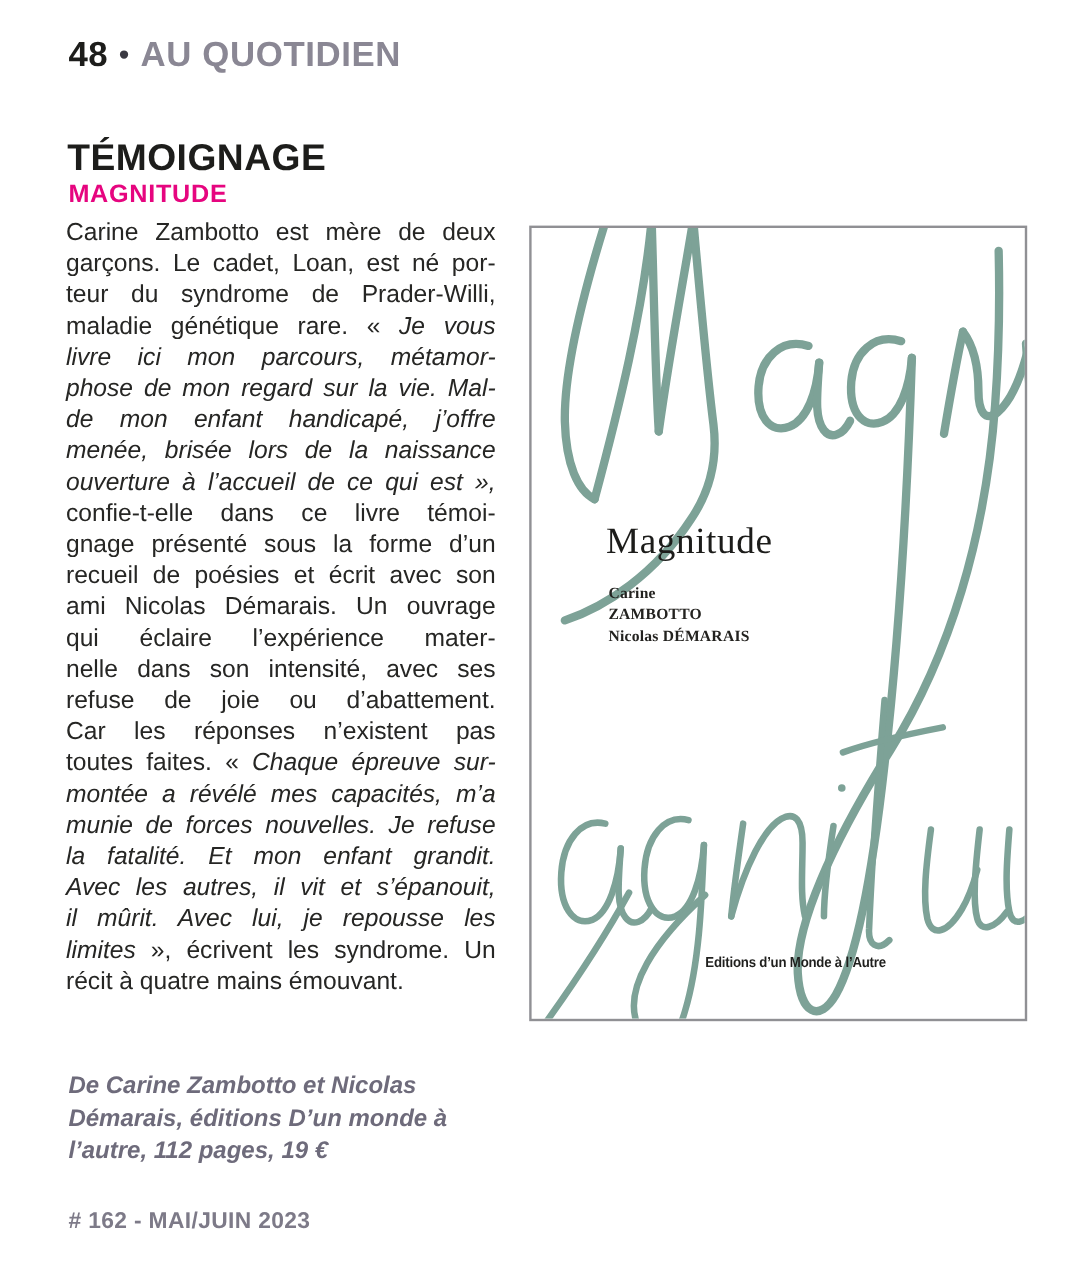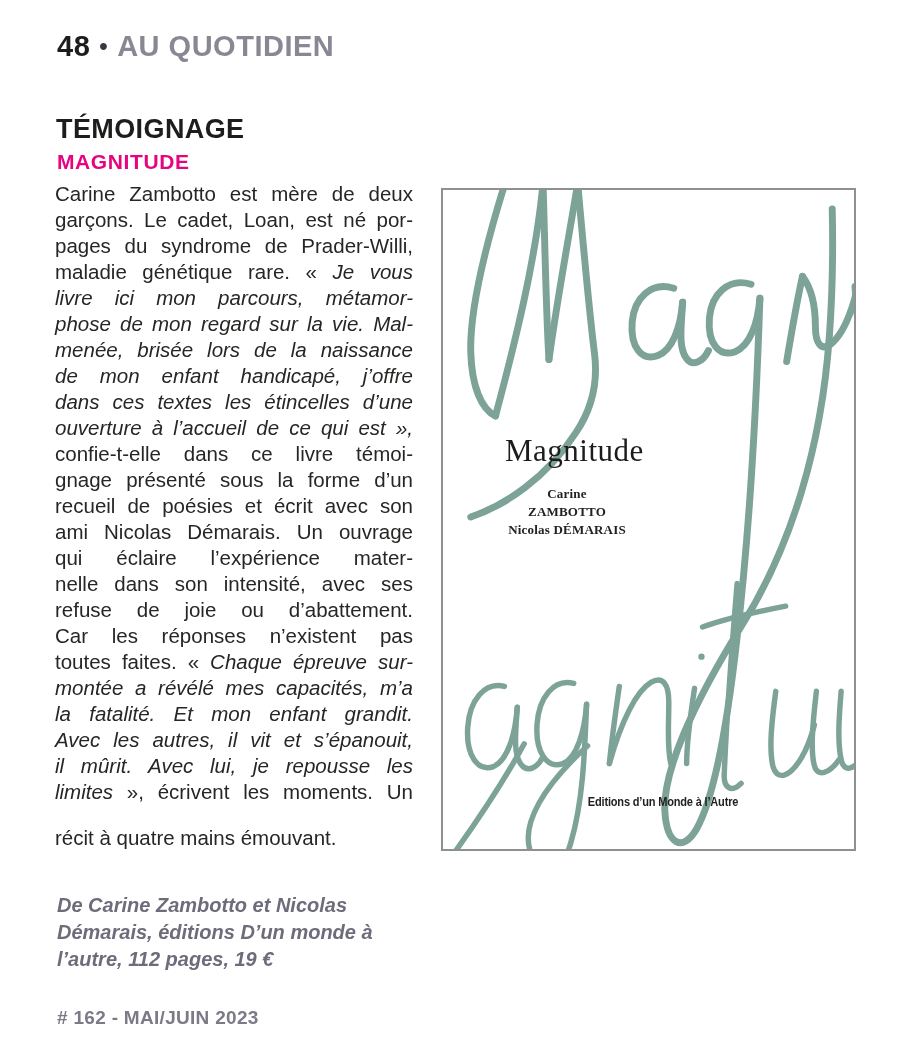--- a/index.html
+++ b/index.html
@@ -20,47 +20,47 @@
   }
   .page{position:absolute;inset:0;background:#fff;}
 
   
   .header{position:absolute;left:57px;top:30px;font-size:29px;font-weight:900;letter-spacing:.5px;white-space:nowrap;}
   .header .pagenum{color:var(--ink);}
   .header .bullet{color:#3a3942;padding:0 9px;font-size:24px;vertical-align:2px;}
   .header .section{color:var(--grey-head);}
 
   
-  .kicker{position:absolute;left:56px;top:114px;font-size:27px;font-weight:900;color:var(--ink);letter-spacing:.4px;}
+  .kicker{position:absolute;left:56px;top:114px;font-size:31px;font-weight:900;color:var(--ink);letter-spacing:.4px;}
   .article-title{position:absolute;left:57px;top:150px;font-size:21px;font-weight:900;color:var(--accent);letter-spacing:.6px;}
 
   
   .body-col{position:absolute;left:55px;top:181px;width:358px;font-size:20.5px;color:var(--body-ink);}
   .body-col .line{line-height:26px;text-align:justify;text-align-last:justify;white-space:normal;}
-  .body-col .line.no-just{text-align-last:auto;margin-top:20px;}
+  .body-col .line.no-just{text-align-last:auto;}
   .body-col .seg-i{font-style:italic;}
 
   
   .credit{position:absolute;left:57px;top:892px;font-size:20px;font-style:italic;font-weight:600;color:var(--muted);line-height:27px;}
 
   
   .footer{position:absolute;left:57px;top:1007px;font-size:19px;font-weight:700;color:var(--footer-grey);letter-spacing:.3px;}
 
   
   .cover{
     position:absolute;left:441px;top:188px;width:415px;height:663px;
     background:#fff;border:2px solid var(--cover-border);overflow:hidden;
   }
   .cover svg.script{position:absolute;left:0;top:0;width:100%;height:100%;color:var(--script-green);}
   .cover-title{
     position:absolute;left:62px;top:243px;
     font-family:"Liberation Serif",serif;font-size:31px;color:#1c1c1a;letter-spacing:.5px;
   }
   .cover-authors{
-    position:absolute;left:64px;top:295px;width:120px;text-align:center;
+    position:absolute;left:64px;top:295px;width:120px;text-align:left;
     font-family:"Liberation Serif",serif;font-size:13px;font-weight:700;color:#23221f;line-height:18px;letter-spacing:.2px;
   }
   .cover-publisher{
     position:absolute;left:120px;top:605px;width:200px;text-align:center;
     font-size:12px;font-weight:700;color:#1f1f1d;letter-spacing:-.2px;
     transform:scaleX(.92);
   }
 </style>
 </head>
 <body>
@@ -70,42 +70,42 @@
   <div class="header">
     <span class="pagenum">48</span><span class="bullet">•</span><span class="section">AU QUOTIDIEN</span>
   </div>
 
   <h1 class="kicker">TÉMOIGNAGE</h1>
   <h2 class="article-title">MAGNITUDE</h2>
 
   <div class="body-col" id="body-col">
       <div class="line"><span class="seg-r">Carine Zambotto est mère de deux</span></div>
       <div class="line"><span class="seg-r">garçons. Le cadet, Loan, est né por-</span></div>
-      <div class="line"><span class="seg-r">pages du syndrome de Prader-Willi,</span></div>
+      <div class="line"><span class="seg-r">teur du syndrome de Prader-Willi,</span></div>
       <div class="line"><span class="seg-r">maladie génétique rare. « </span><span class="seg-i">Je vous</span></div>
       <div class="line"><span class="seg-i">livre ici mon parcours, métamor-</span></div>
       <div class="line"><span class="seg-i">phose de mon regard sur la vie. Mal-</span></div>
+      <div class="line"><span class="seg-i">de mon enfant handicapé, j’offre</span></div>
       <div class="line"><span class="seg-i">menée, brisée lors de la naissance</span></div>
-      <div class="line"><span class="seg-i">de mon enfant handicapé, j’offre</span></div>
-      <div class="line"><span class="seg-i">dans ces textes les étincelles d’une</span></div>
       <div class="line"><span class="seg-i">ouverture à l’accueil de ce qui est »,</span></div>
       <div class="line"><span class="seg-r">confie-t-elle dans ce livre témoi-</span></div>
       <div class="line"><span class="seg-r">gnage présenté sous la forme d’un</span></div>
       <div class="line"><span class="seg-r">recueil de poésies et écrit avec son</span></div>
       <div class="line"><span class="seg-r">ami Nicolas Démarais. Un ouvrage</span></div>
       <div class="line"><span class="seg-r">qui éclaire l’expérience mater-</span></div>
       <div class="line"><span class="seg-r">nelle dans son intensité, avec ses</span></div>
       <div class="line"><span class="seg-r">refuse de joie ou d’abattement.</span></div>
       <div class="line"><span class="seg-r">Car les réponses n’existent pas</span></div>
       <div class="line"><span class="seg-r">toutes faites. « </span><span class="seg-i">Chaque épreuve sur-</span></div>
       <div class="line"><span class="seg-i">montée a révélé mes capacités, m’a</span></div>
+      <div class="line"><span class="seg-i">munie de forces nouvelles. Je refuse</span></div>
       <div class="line"><span class="seg-i">la fatalité. Et mon enfant grandit.</span></div>
       <div class="line"><span class="seg-i">Avec les autres, il vit et s’épanouit,</span></div>
       <div class="line"><span class="seg-i">il mûrit. Avec lui, je repousse les</span></div>
-      <div class="line"><span class="seg-i">limites</span><span class="seg-r"> », écrivent les moments. Un</span></div>
+      <div class="line"><span class="seg-i">limites</span><span class="seg-r"> », écrivent les syndrome. Un</span></div>
       <div class="line no-just"><span class="seg-r">récit à quatre mains émouvant.</span></div>
     </div>
 
   <div class="credit">
     <div>De Carine Zambotto et Nicolas</div>
     <div>Démarais, éditions D’un monde à</div>
     <div>l’autre, 112 pages, 19 €</div>
   </div>
 
   <div class="footer"># 162 - MAI/JUIN 2023</div>

